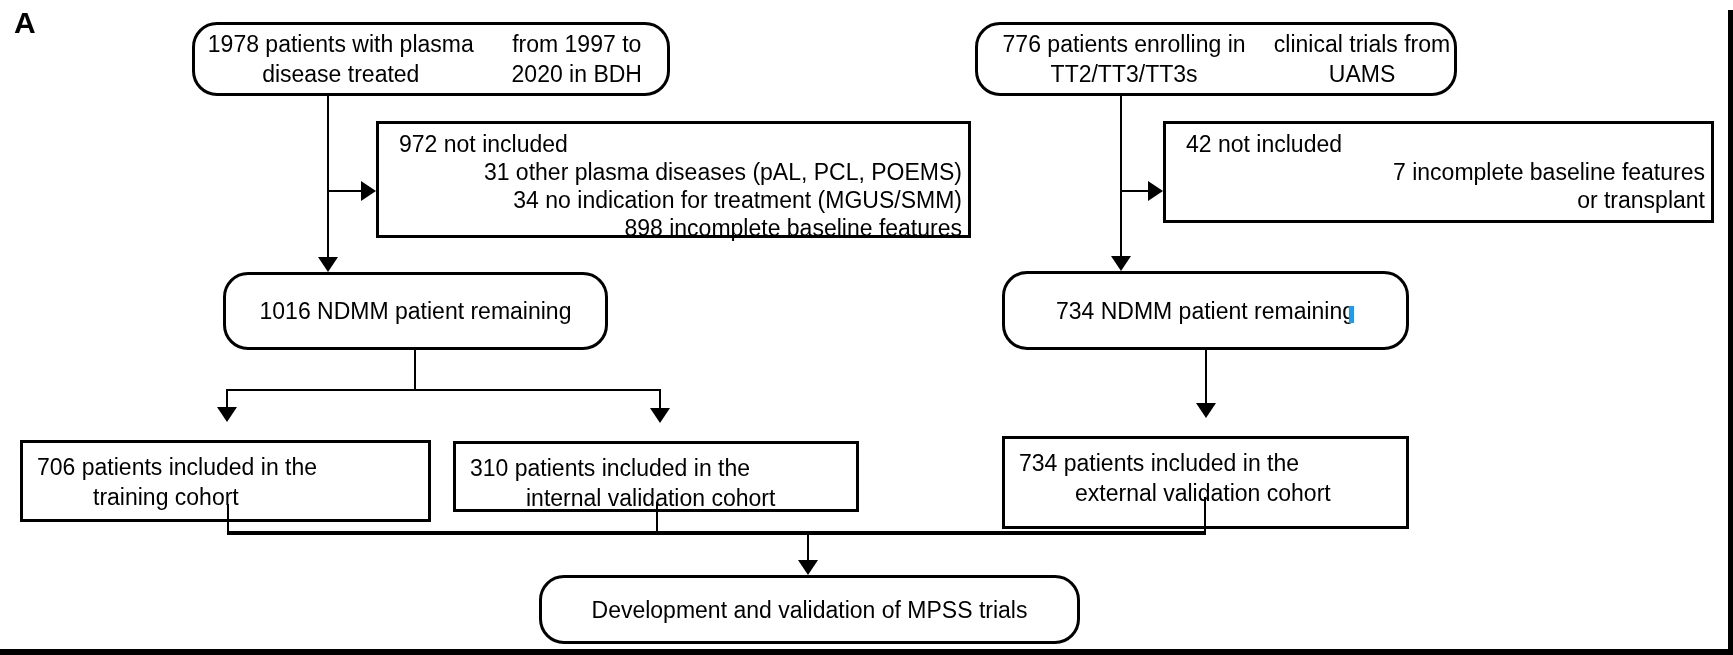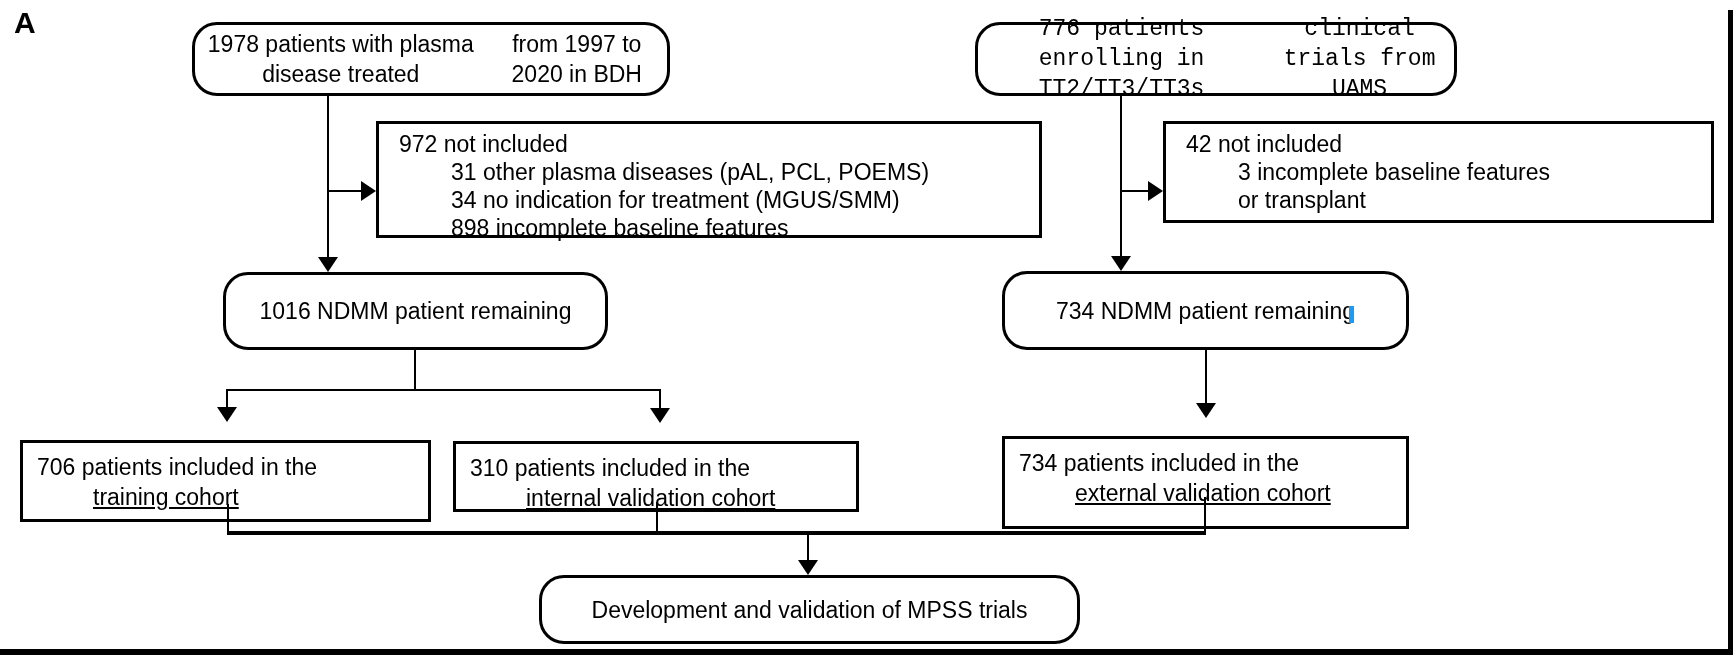--- a/index.html
+++ b/index.html
@@ -23,23 +23,23 @@
     font-size:23px;
     line-height:30px;
   }
   .box.center{
     display:flex;
     align-items:center;justify-content:center;
     text-align:center;
     border-radius:25px;
   }
   .box.listing{padding:6px 6px 4px 20px;line-height:28px;}
-  .box.listing .item{padding-left:52px;}
+  .box.listing .item{padding-left:52px;text-align:right;}
   .box.hang{padding:9px 6px 4px 14px;margin-top:18px;}
-  .box.hang .line2{padding-left:56px;text-decoration:underline;}
+  .box.hang .line2{padding-left:56px;}
   .line{position:absolute;background:#000;}
   .arrow-down{
     position:absolute;width:0;height:0;
     border-left:10px solid transparent;
     border-right:10px solid transparent;
     border-top:15px solid #000;
   }
   .arrow-right{
     position:absolute;width:0;height:0;
     border-top:10px solid transparent;
@@ -55,35 +55,35 @@
 
 <div id="stage">
 
   <div class="panel-label">A</div>
 
   <div class="box center" style="left:192px;top:22px;width:478px;height:74px;">
     <div>1978 patients with plasma disease treated</div>
     <div>from 1997 to 2020 in BDH</div>
   </div>
 
-  <div class="box center" style="left:975px;top:22px;width:482px;height:74px;font-family:Liberation Mono, monospace;">
+  <div class="box center" style="left:975px;top:22px;width:482px;height:74px;">
     <div>776 patients enrolling in TT2/TT3/TT3s</div>
     <div>clinical trials from UAMS</div>
   </div>
 
-  <div class="box listing" style="left:376px;top:121px;width:666px;height:117px;">
+  <div class="box listing" style="left:376px;top:121px;width:595px;height:117px;">
     <div>972 not included</div>
     <div class="item">31 other plasma diseases (pAL, PCL, POEMS)</div>
     <div class="item">34 no indication for treatment (MGUS/SMM)</div>
     <div class="item">898 incomplete baseline features</div>
   </div>
 
   <div class="box listing" style="left:1163px;top:121px;width:551px;height:102px;">
     <div>42 not included</div>
-    <div class="item">3 incomplete baseline features</div>
+    <div class="item">7 incomplete baseline features</div>
     <div class="item">or transplant</div>
   </div>
 
   <div class="box center" style="left:223px;top:272px;width:385px;height:78px;">
     <div>1016 NDMM patient remaining</div>
   </div>
 
   <div class="box center" style="left:1002px;top:271px;width:407px;height:79px;">
     <div>734 NDMM patient remaining</div>
   </div>

